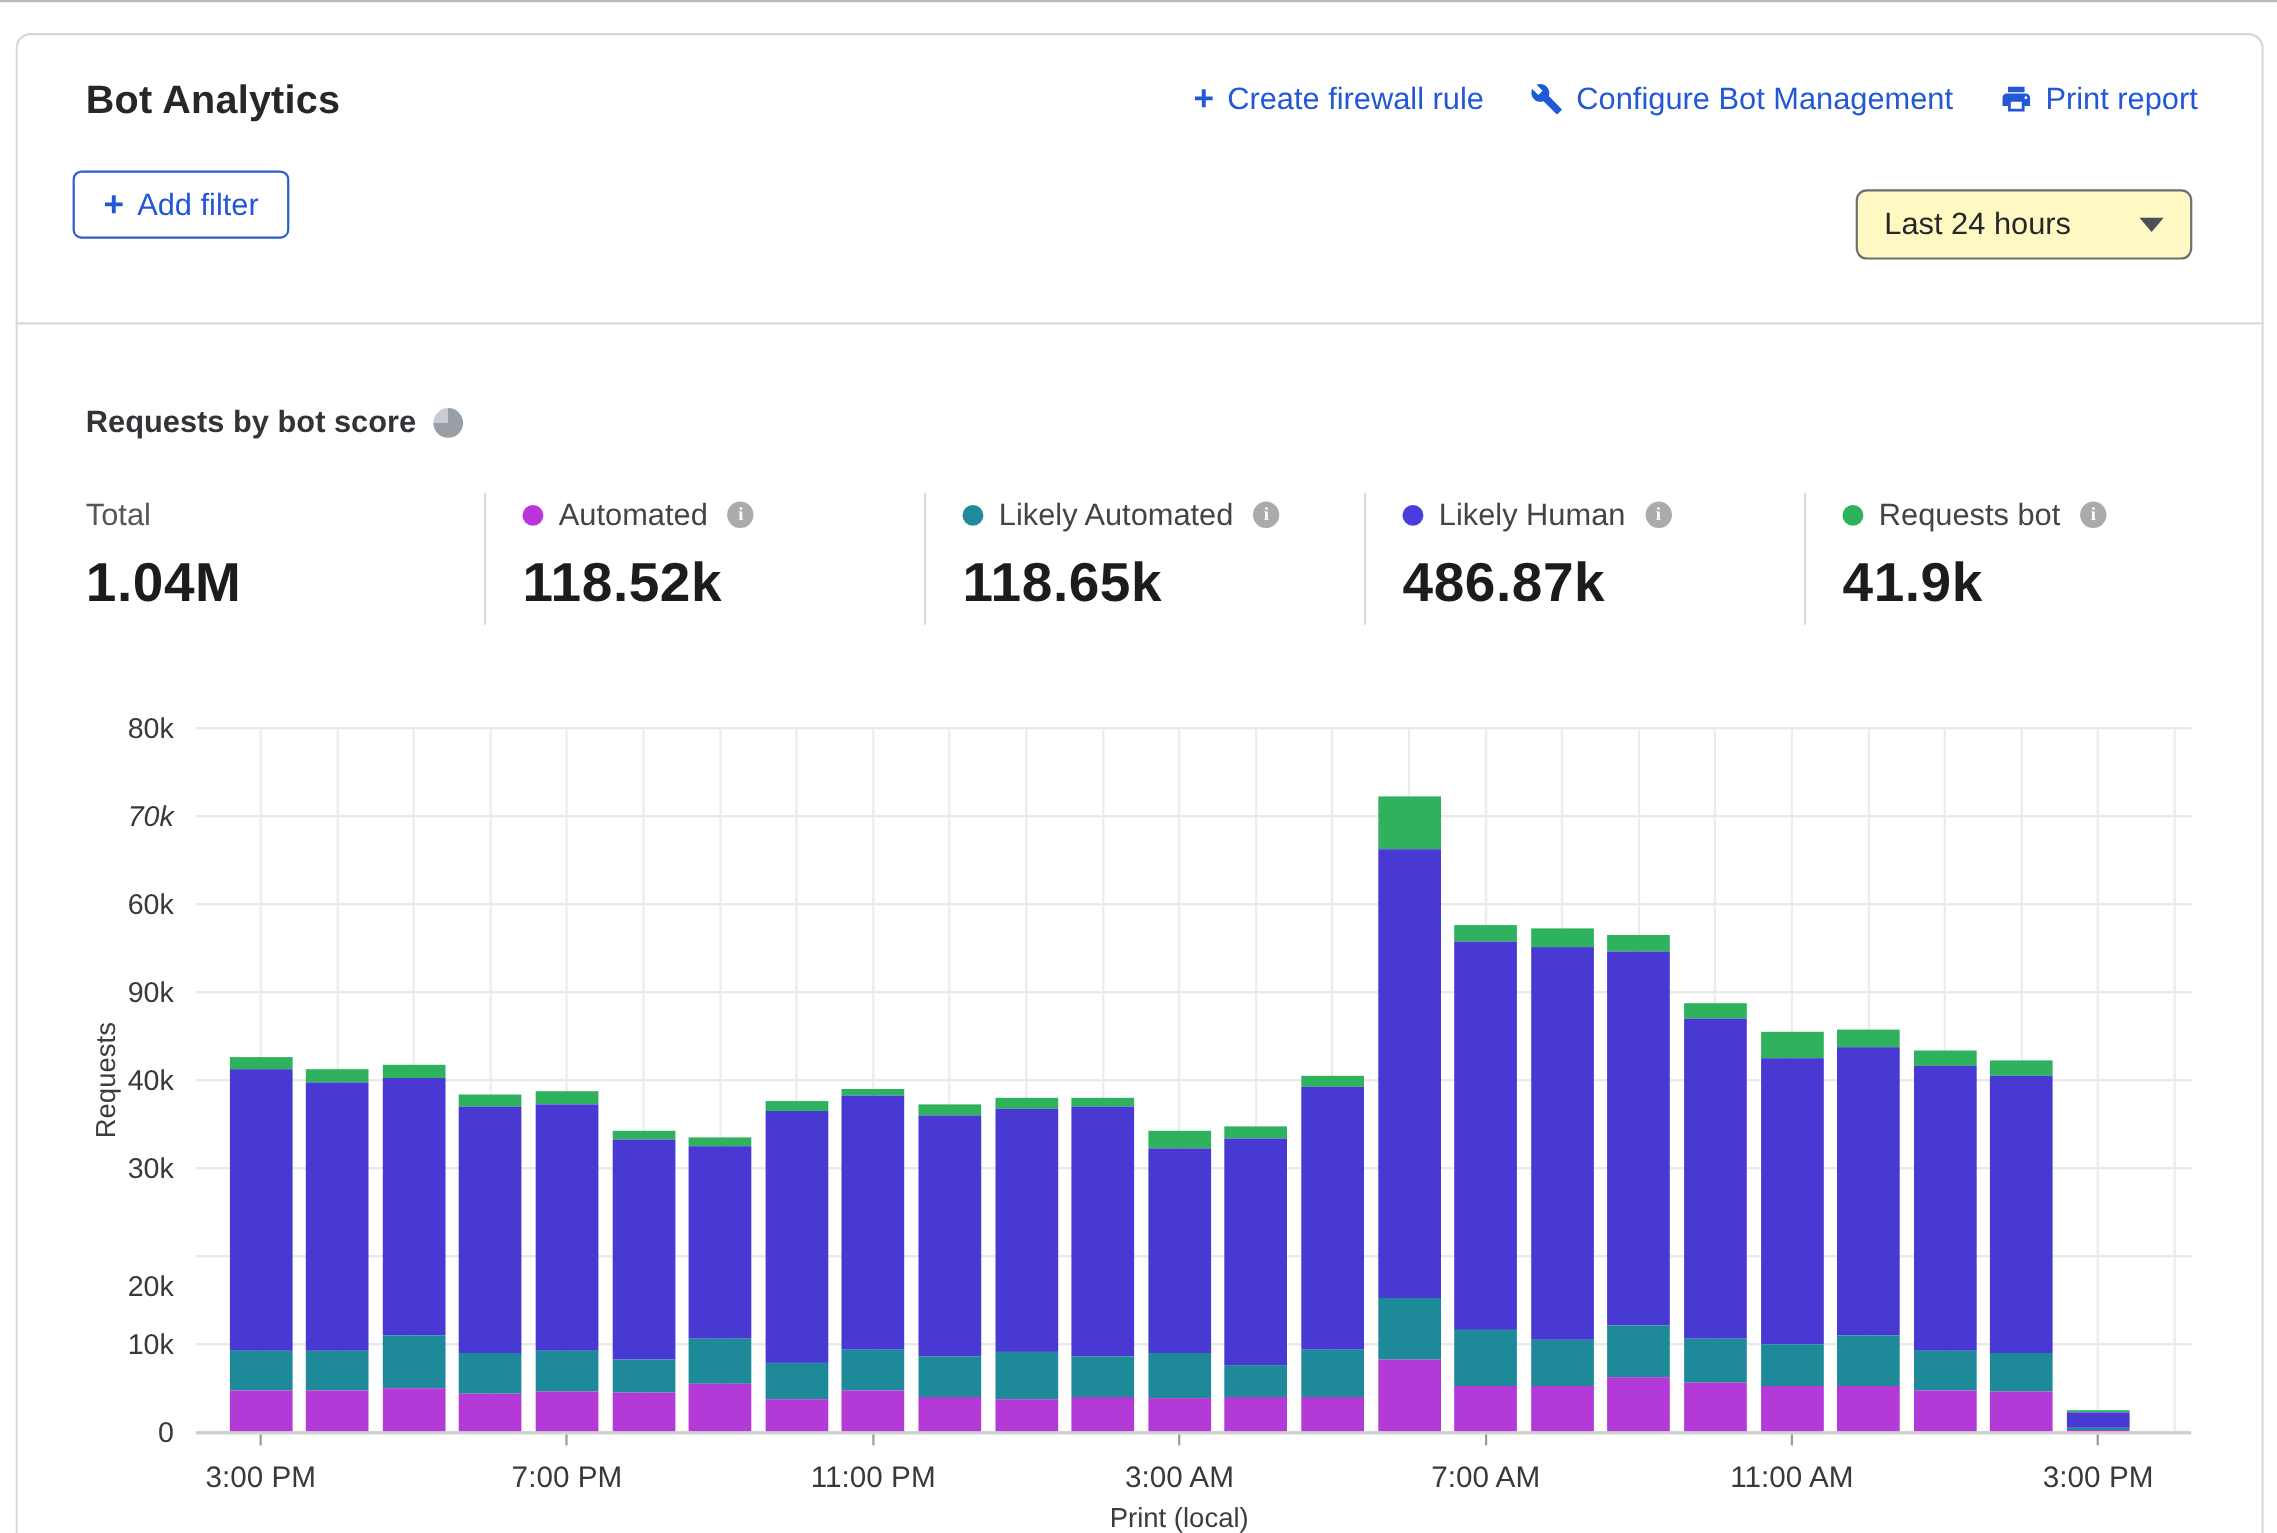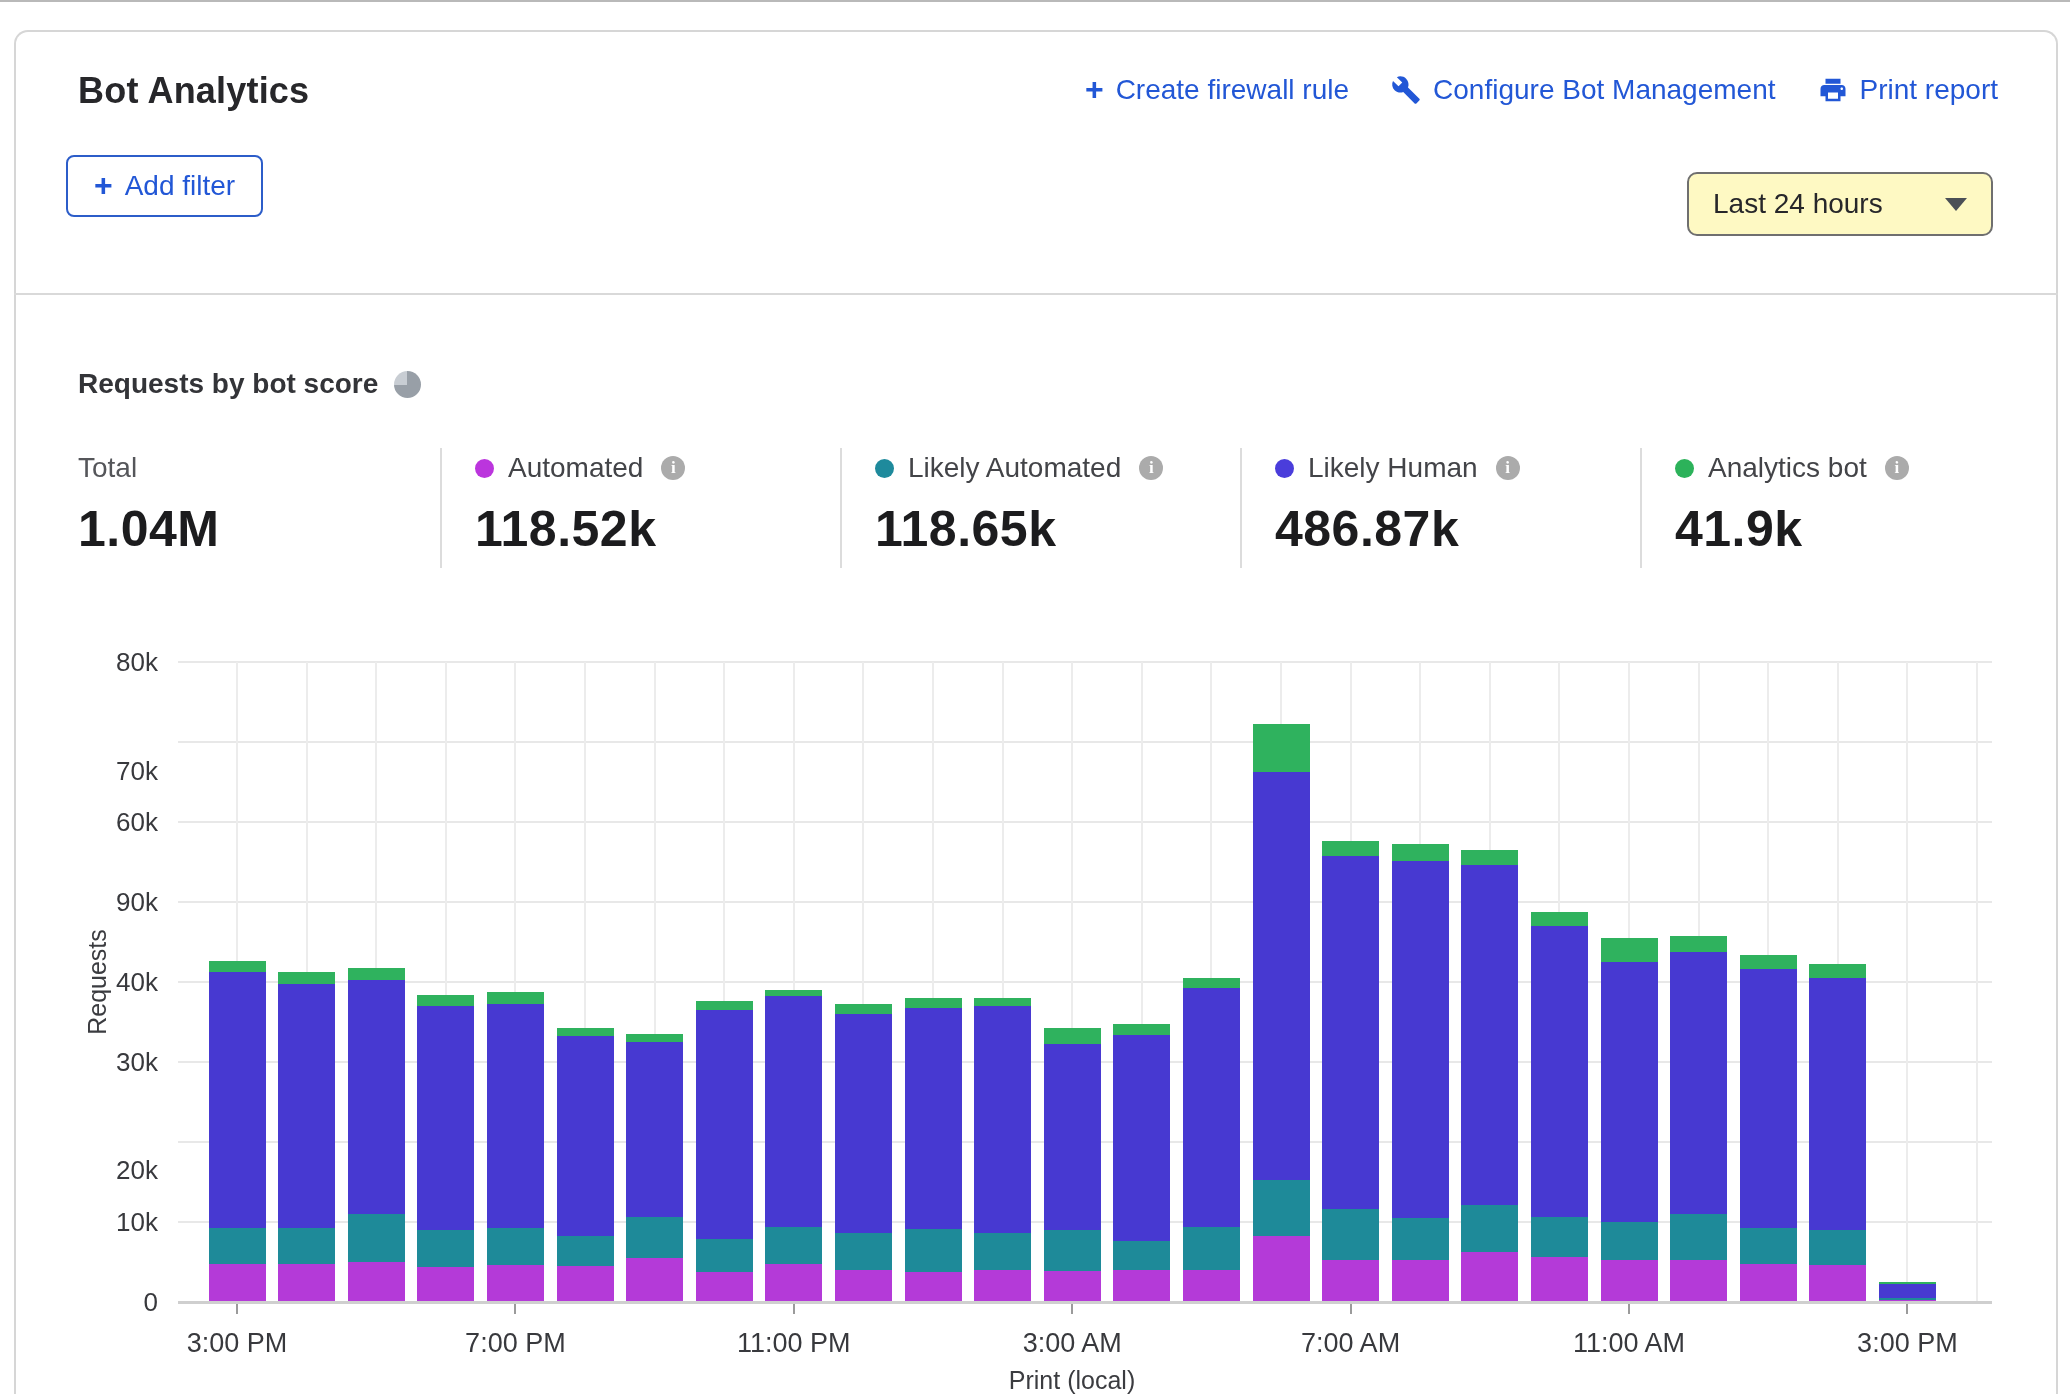--- a/index.html
+++ b/index.html
@@ -138,21 +138,21 @@
       <span class="legend-dot" style="background: rgb(74, 61, 219);"></span>
       <span class="stat-label">Likely Human</span>
       <span class="info-icon">i</span>
     </div>
     <div class="stat-value">486.87k</div>
   </div>
 
   <div class="stat-col" style="left:1675px">
     <div class="stat-label-row">
       <span class="legend-dot" style="background: rgb(44, 178, 90);"></span>
-      <span class="stat-label">Analytics bot</span>
+      <span class="stat-label">Requests bot</span>
       <span class="info-icon">i</span>
     </div>
     <div class="stat-value">41.9k</div>
   </div>
 
   <div id="chart">
     <span class="ylabel-rot">Requests</span>
     <span class="xlabel">Print (local)</span>
   <span class="ytick-label" style="left: 38px; top: 1302px;">0</span>
       <div class="gridline-h" style="top: 1221px;"></div>
@@ -161,21 +161,21 @@
       <span class="ytick-label" style="left: 38px; top: 1142px; margin-top: 28px;">20k</span>
       <div class="gridline-h" style="top: 1061px;"></div>
       <span class="ytick-label" style="left: 38px; top: 1062px;">30k</span>
       <div class="gridline-h" style="top: 981px;"></div>
       <span class="ytick-label" style="left: 38px; top: 982px;">40k</span>
       <div class="gridline-h" style="top: 901px;"></div>
       <span class="ytick-label" style="left: 38px; top: 902px;">90k</span>
       <div class="gridline-h" style="top: 821px;"></div>
       <span class="ytick-label" style="left: 38px; top: 822px;">60k</span>
       <div class="gridline-h" style="top: 741px;"></div>
-      <span class="ytick-label" style="left: 38px; top: 771px;">70k</span>
+      <span class="ytick-label" style="left: 38px; top: 742px; font-style: italic;">70k</span>
       <div class="gridline-h" style="top: 661px;"></div>
       <span class="ytick-label" style="left: 38px; top: 662px;">80k</span>
       <div class="gridline-v" style="left: 236px;"></div>
       <div class="gridline-v" style="left: 305.6px;"></div>
       <div class="gridline-v" style="left: 375.2px;"></div>
       <div class="gridline-v" style="left: 444.8px;"></div>
       <div class="gridline-v" style="left: 514.4px;"></div>
       <div class="gridline-v" style="left: 584px;"></div>
       <div class="gridline-v" style="left: 653.6px;"></div>
       <div class="gridline-v" style="left: 723.2px;"></div>

